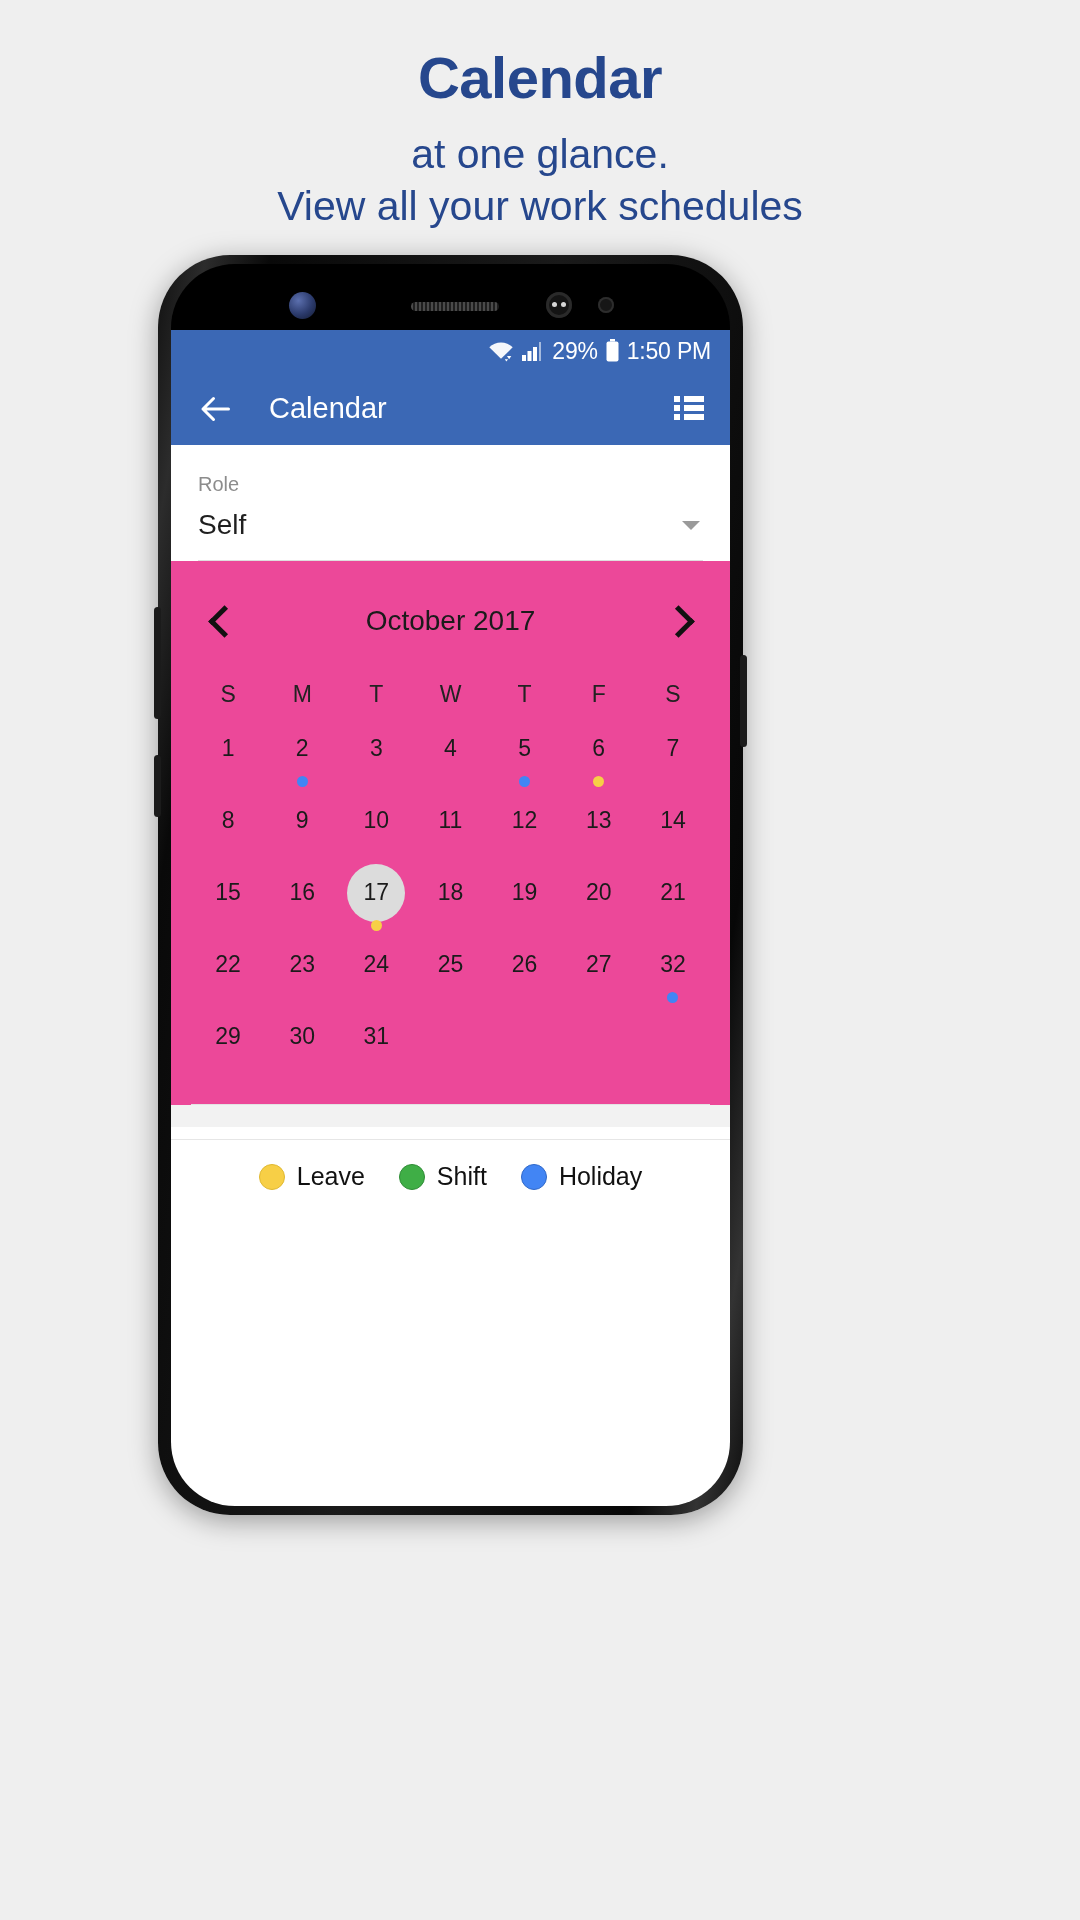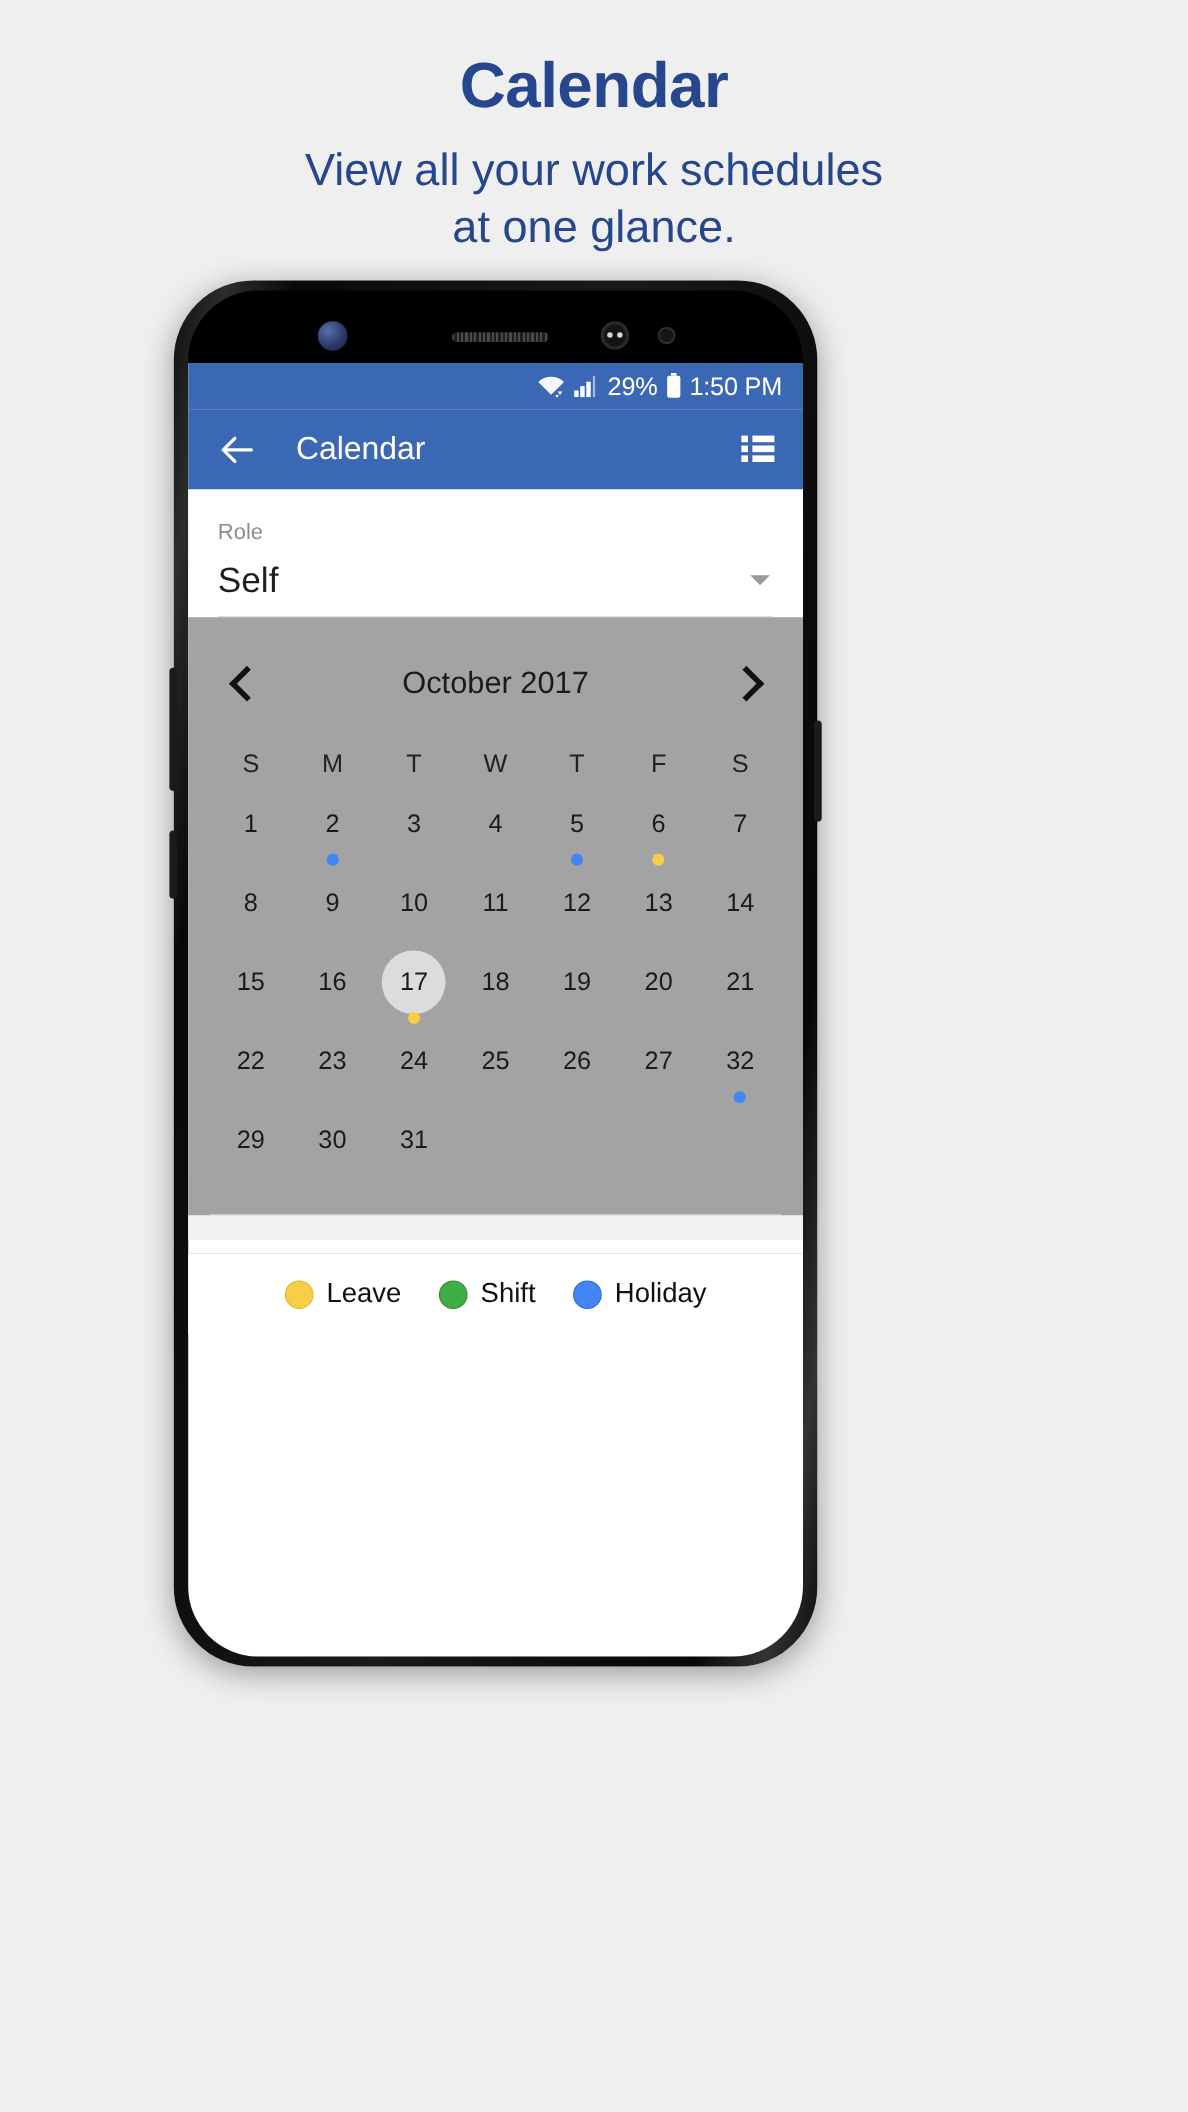--- a/index.html
+++ b/index.html
@@ -85,33 +85,33 @@
   .ag-sq { width: 6px; background:#fff; }
   .ag-bar { flex:1; background:#fff; }
 
   
   #role-block {
     background: #fff; padding: 28px 27px 0 27px;
     height: 116px; position: relative;
   }
   #role-label { font-size: 20px; color: #8c8c8c; }
   #role-row { display:flex; align-items:center; margin-top: 13px; }
-  #role-value { font-size: 32px; color: #1f1f1f; flex: 1; }
+  #role-value { font-size: 28px; color: #1f1f1f; flex: 1; }
   #role-caret {
     width: 0; height: 0; border-left: 9px solid transparent;
     border-right: 9px solid transparent; border-top: 9px solid #9a9a9a;
     margin-right: 3px;
   }
   #role-underline {
     position:absolute; left: 27px; right: 27px; bottom: 0;
     height: 1px; background: #dedede;
   }
 
   
-  #cal-card { background:#a3a3a3; padding: 0 20px; }
+  #cal-card { background:#ec4899; padding: 0 20px; }
   #month-row {
     display:flex; align-items:center; justify-content:space-between;
     height: 120px; padding: 0 18px;
   }
   .chev { width: 26px; height: 34px; position: relative; }
   .chev::after {
     content:""; position:absolute; top: 6px; left: 4px;
     width: 18px; height: 18px; border-right: 5px solid #111; border-bottom: 5px solid #111;
   }
   #chev-prev::after { transform: rotate(135deg); }
@@ -191,22 +191,22 @@
     content:""; position:absolute; top: 7px; left: 8px; width: 15px; height: 15px;
     border-left: 3px solid #6d6d6d; border-bottom: 3px solid #6d6d6d; transform: rotate(45deg);
   }
 </style>
 </head>
 <body>
 
 <div id="promo">
   <div id="promo-title">Calendar</div>
   <div id="promo-sub">
+    <div>at one glance.</div>
     <div>View all your work schedules</div>
-    <div>at one glance.</div>
   </div>
 </div>
 
 <div id="phone-wrap">
   <div id="phone-body">
     <div class="side-btn" id="btn-vol"></div>
     <div class="side-btn" id="btn-bix"></div>
     <div class="side-btn" id="btn-pwr"></div>
 
     <div id="phone-inner">

